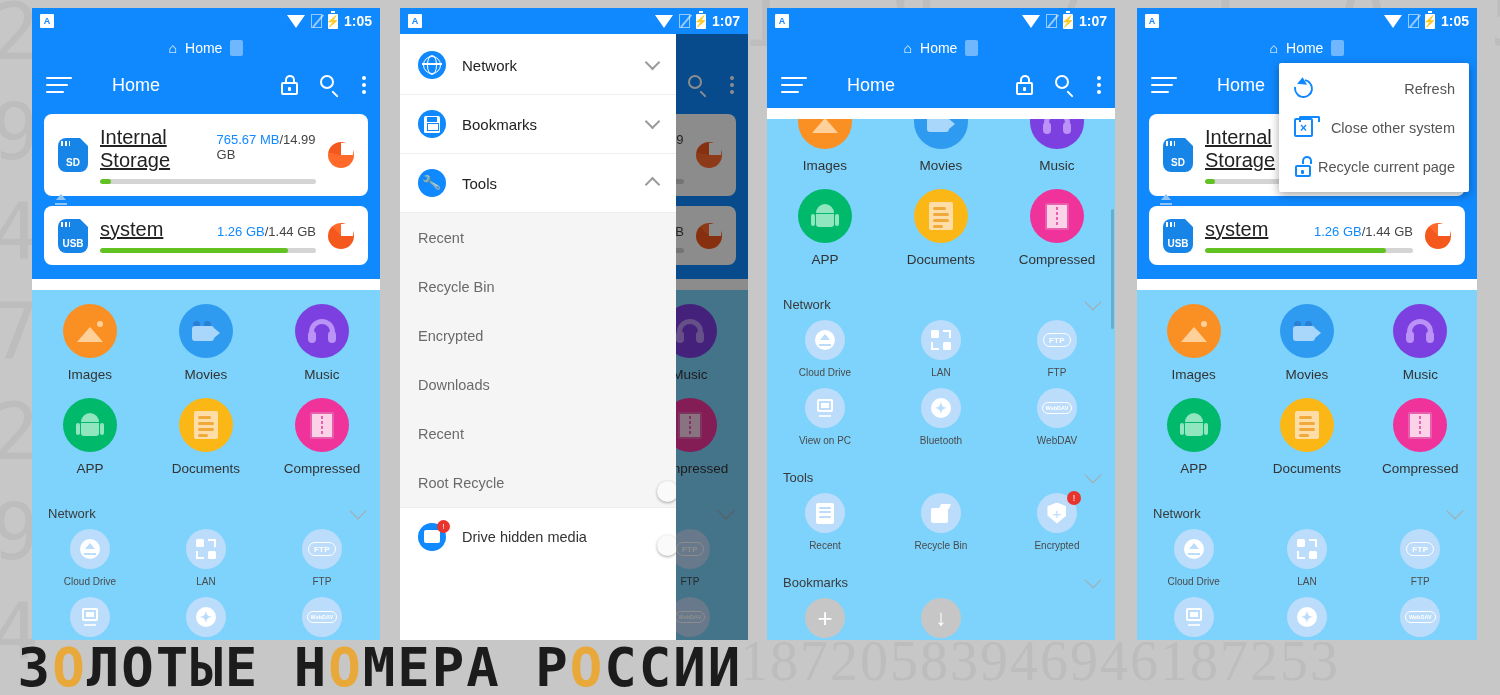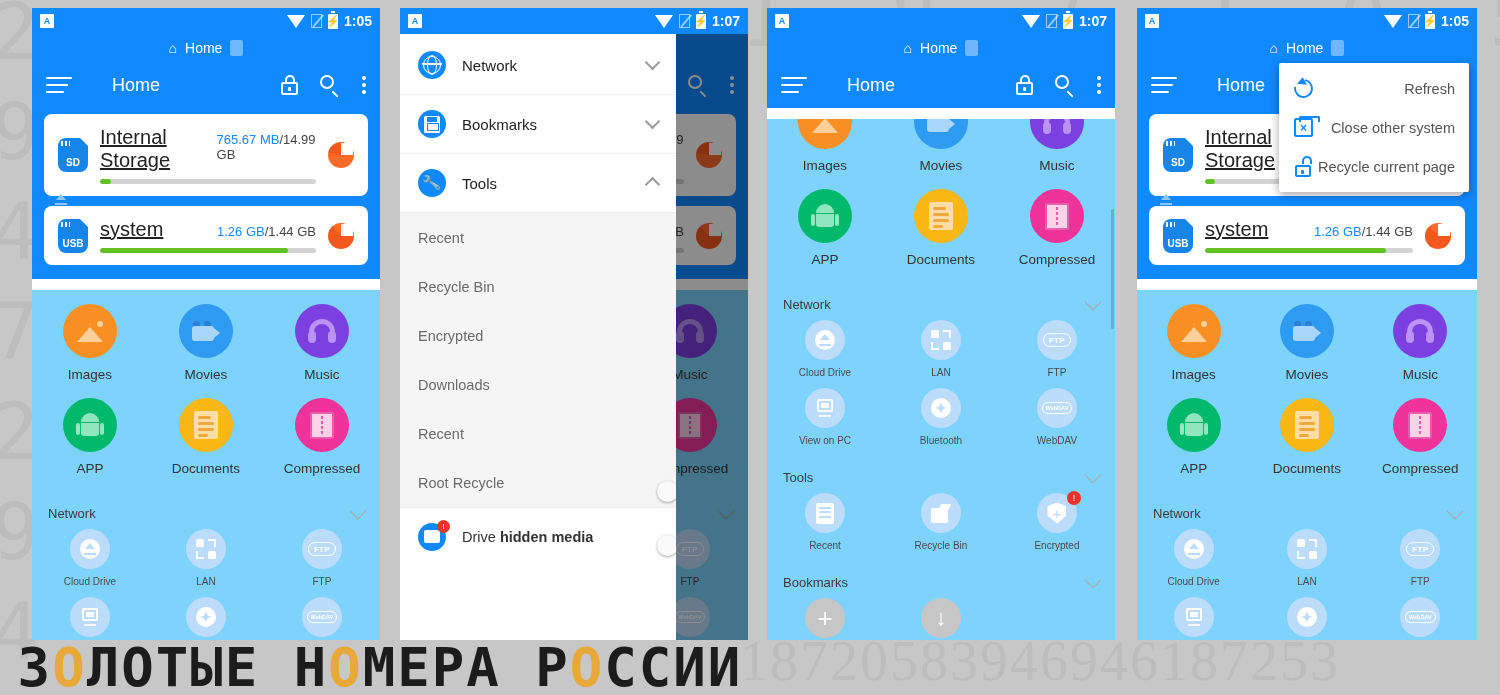--- a/index.html
+++ b/index.html
@@ -273,21 +273,21 @@
   }
   .drw-subitem .sw{ margin-left:auto; }
   .switch{width:36px;height:17px;border-radius:9px;background:#b6b6b6;position:relative;}
   .switch i{position:absolute;top:-2px;left:-1px;width:21px;height:21px;border-radius:50%;background:#fafafa;
     box-shadow:0 1px 3px rgba(0,0,0,.35);}
   .drw-hidden{
     background:#fff;height:58px;display:flex;align-items:center;padding:0 18px;gap:16px;
     border-top:1px solid #eee;
   }
   .drw-hidden .t{font-size:14.5px;color:#333;}
-  .drw-hidden .t b{font-weight:bold;}
+  .drw-hidden .t b{font-weight:normal;}
   .globe{width:18px;height:18px;border-radius:50%;border:1.8px solid #fff;position:relative;}
   .globe:before{content:"";position:absolute;inset:-1.8px 3px;border:1.8px solid #fff;border-radius:50%;}
   .globe:after{content:"";position:absolute;left:-1.8px;right:-1.8px;top:6.4px;height:1.8px;background:#fff;}
   .bkm{width:16px;height:17px;background:#fff;border-radius:1.5px;position:relative;}
   .bkm:before{content:"";position:absolute;top:1.5px;left:3px;width:10px;height:5px;background:#1089ff;}
   .bkm:after{content:"";position:absolute;bottom:1.5px;left:3px;width:10px;height:6px;border:1.5px solid #1089ff;}
   .typeg{width:17px;height:17px;position:relative;}
   .typeg i{position:absolute;width:7px;height:7px;background:#fff;border-radius:1.5px;}
   .typeg i:nth-child(1){top:0;left:0;}
   .typeg i:nth-child(2){top:0;right:0;transform:rotate(45deg);}

